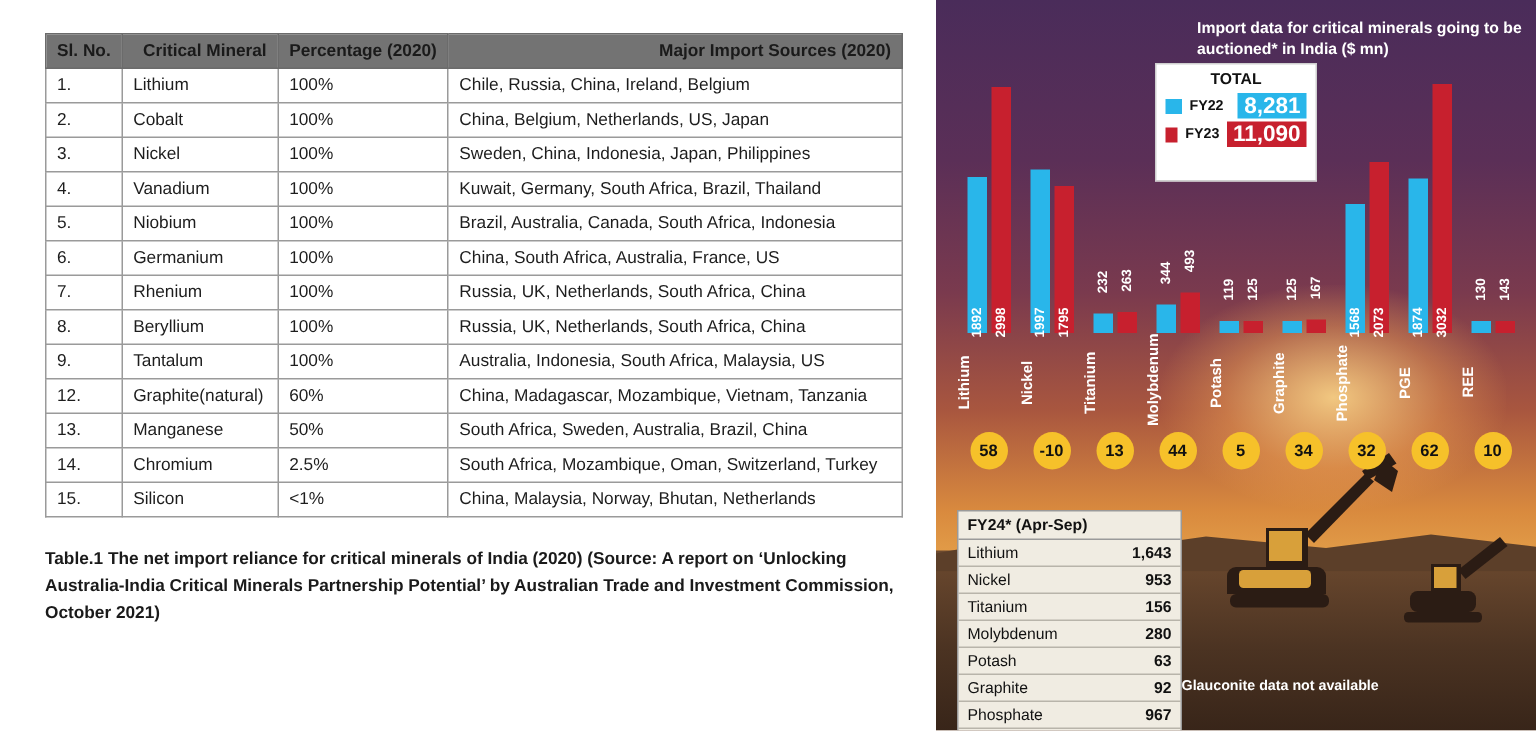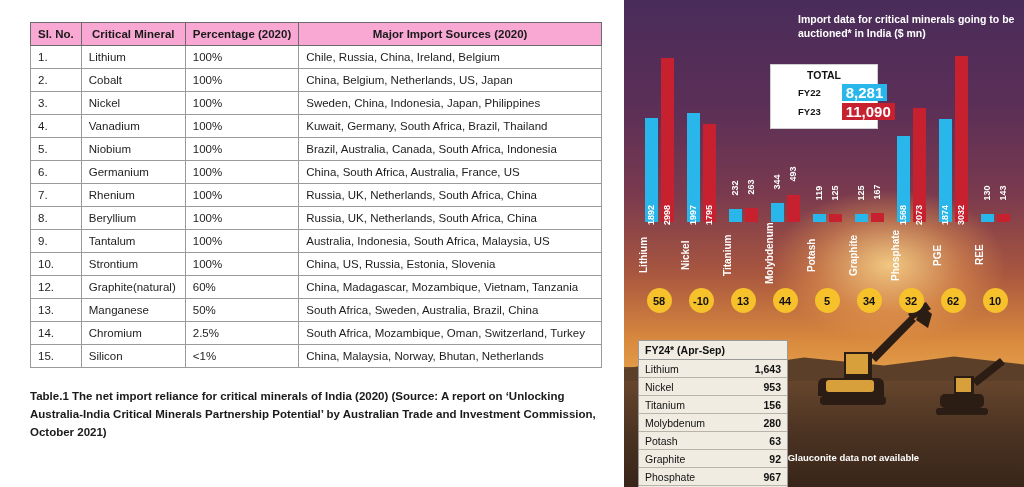--- a/index.html
+++ b/index.html
@@ -12,22 +12,22 @@
   }
   .page { position:relative; width:1024px; height:487px; }
 
   
   .left-panel {
     position:absolute; left:0; top:0; width:624px; height:487px;
     background:#ffffff; padding:22px 20px 0 30px;
   }
   table.mintable { border-collapse:collapse; width:572px; font-size:11.5px; color:#111; }
   table.mintable th {
-    background:#f9a8d4; color:#1a1a1a; font-weight:bold; font-size:11.5px;
-    border:1px solid #6b6b6b; padding:5px 7px; text-align:center; white-space:nowrap;
+    background:#737373; color:#1a1a1a; font-weight:bold; font-size:11.5px;
+    border:1px solid #6b6b6b; padding:5px 7px; text-align:right; white-space:nowrap;
   }
   table.mintable td {
     border:1px solid #9a9a9a; padding:4px 7px; text-align:left; color:#1d1d1d;
     font-size:11.5px; height:23px;
   }
   table.mintable td.c-sl { width:38px; }
   table.mintable td.c-min { width:104px; }
   table.mintable td.c-pct { width:102px; }
   .caption {
     margin-top:20px; width:578px; font-size:11.5px; color:#1a1a1a;
@@ -68,24 +68,24 @@
     font-family:"Liberation Sans", sans-serif; display:inline-block;
   }
   .rp-sub {
     position:absolute; left:160px; top:4px; width:228px;
     font-size:10.5px; color:#ffffff; line-height:1.35; font-weight:bold;
   }
 
   
   .total-box {
     position:absolute; left:146px; top:42px; width:108px; background:#ffffff;
-    border:1px solid #cfcfcf; padding:4px 6px 6px 6px; z-index:6;margin-top:22px;
+    border:1px solid #cfcfcf; padding:4px 6px 20px 6px; z-index:6;
   }
   .total-label { text-align:center; font-size:10.5px; font-weight:bold; color:#111; margin-bottom:3px; }
-  .legrow { display:flex; align-items:center; gap:21px; margin:2px 0; }
+  .legrow { display:flex; align-items:center; gap:5px; margin:2px 0; }
   .swatch { width:12px; height:10px; display:inline-block; }
   .sw22 { background:#29b6ea; }
   .sw23 { background:#c7202e; }
   .leg-name { font-size:9.5px; font-weight:bold; color:#111; width:30px; }
   .leg-val { font-size:15px; font-weight:bold; color:#fff; padding:0 4px; }
   .val22 { background:#29b6ea; }
   .val23 { background:#c7202e; }
 
   
   .chart {
@@ -211,26 +211,20 @@
             <td class="c-sl">8.</td>
             <td class="c-min">Beryllium</td>
             <td class="c-pct">100%</td>
             <td class="c-src">Russia, UK, Netherlands, South Africa, China</td>
           </tr>
           <tr>
             <td class="c-sl">9.</td>
             <td class="c-min">Tantalum</td>
             <td class="c-pct">100%</td>
             <td class="c-src">Australia, Indonesia, South Africa, Malaysia, US</td>
-          </tr>
-          <tr>
-            <td class="c-sl">10.</td>
-            <td class="c-min">Strontium</td>
-            <td class="c-pct">100%</td>
-            <td class="c-src">China, US, Russia, Estonia, Slovenia</td>
           </tr>
           <tr>
             <td class="c-sl">12.</td>
             <td class="c-min">Graphite(natural)</td>
             <td class="c-pct">60%</td>
             <td class="c-src">China, Madagascar, Mozambique, Vietnam, Tanzania</td>
           </tr>
           <tr>
             <td class="c-sl">13.</td>
             <td class="c-min">Manganese</td>

